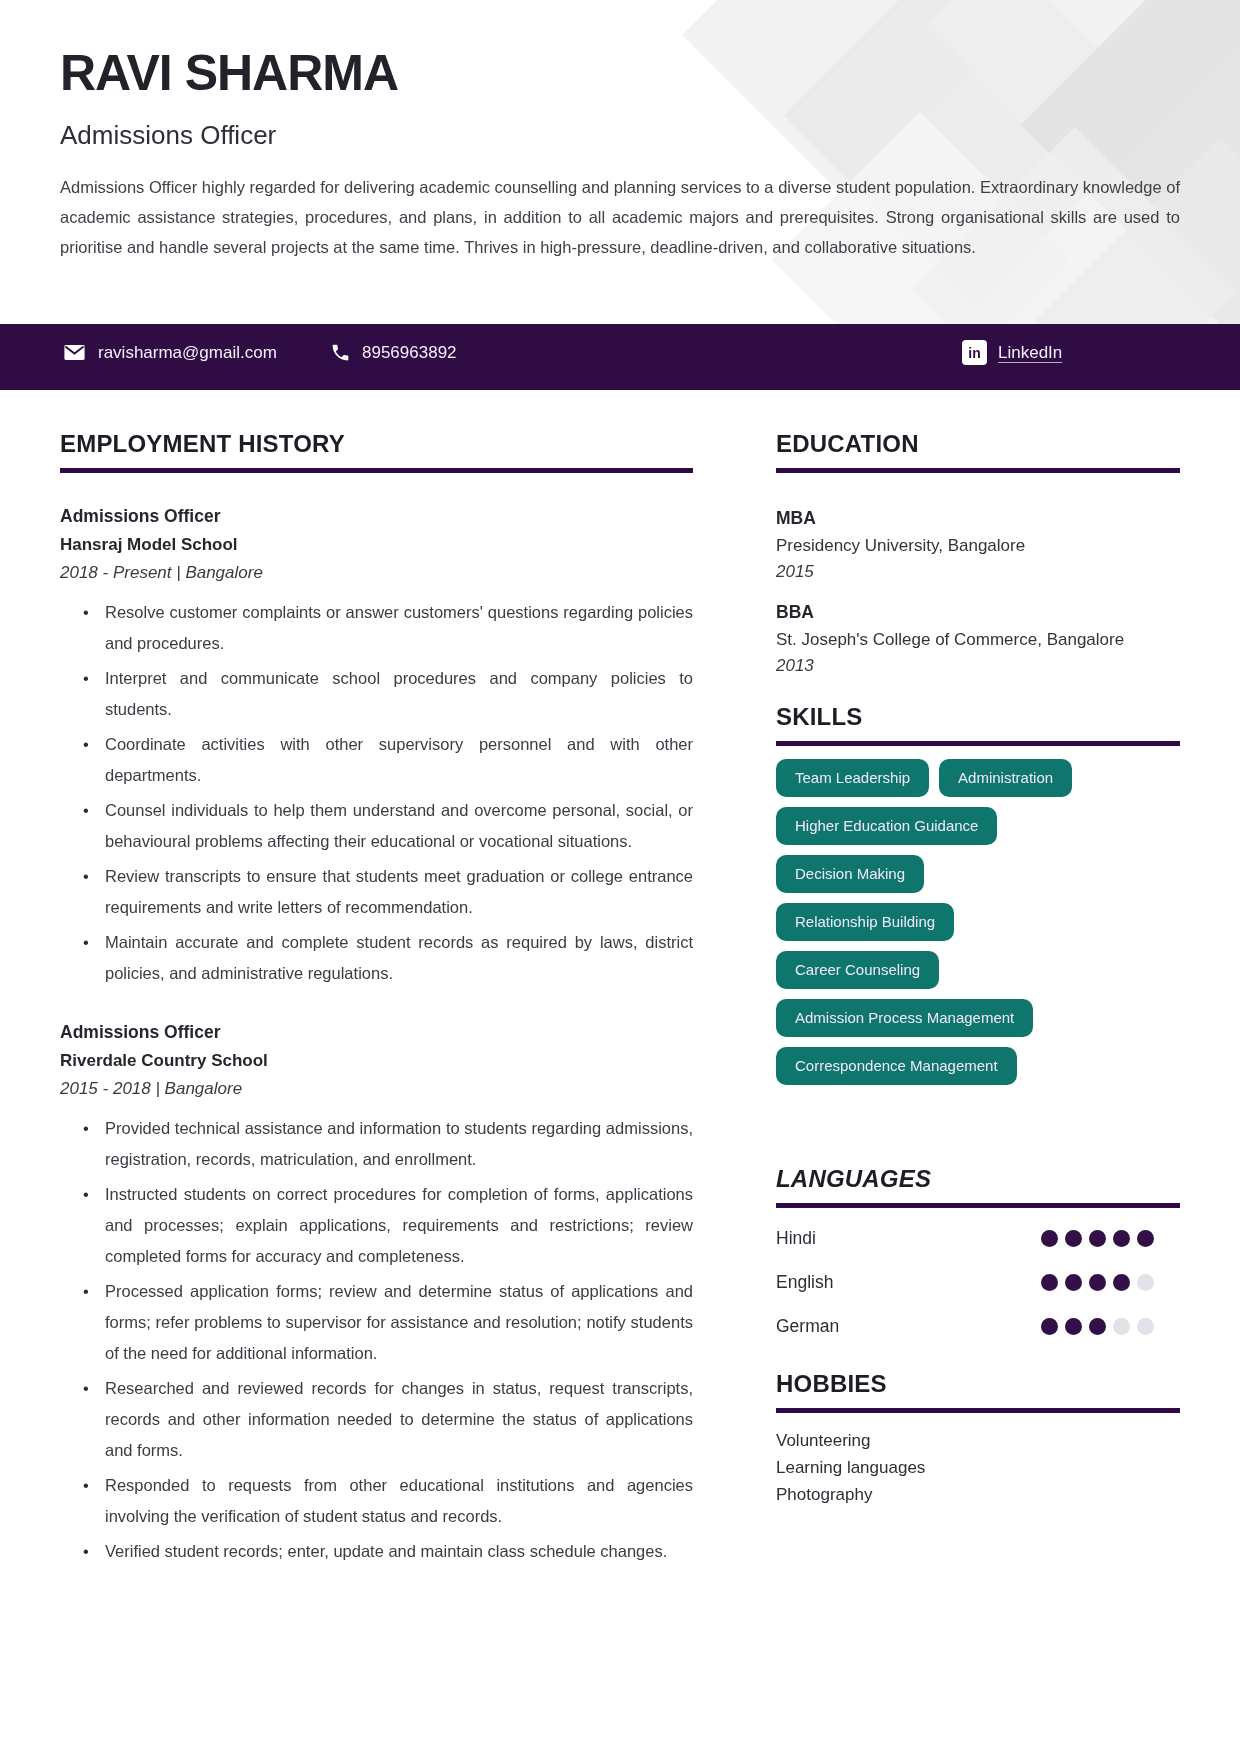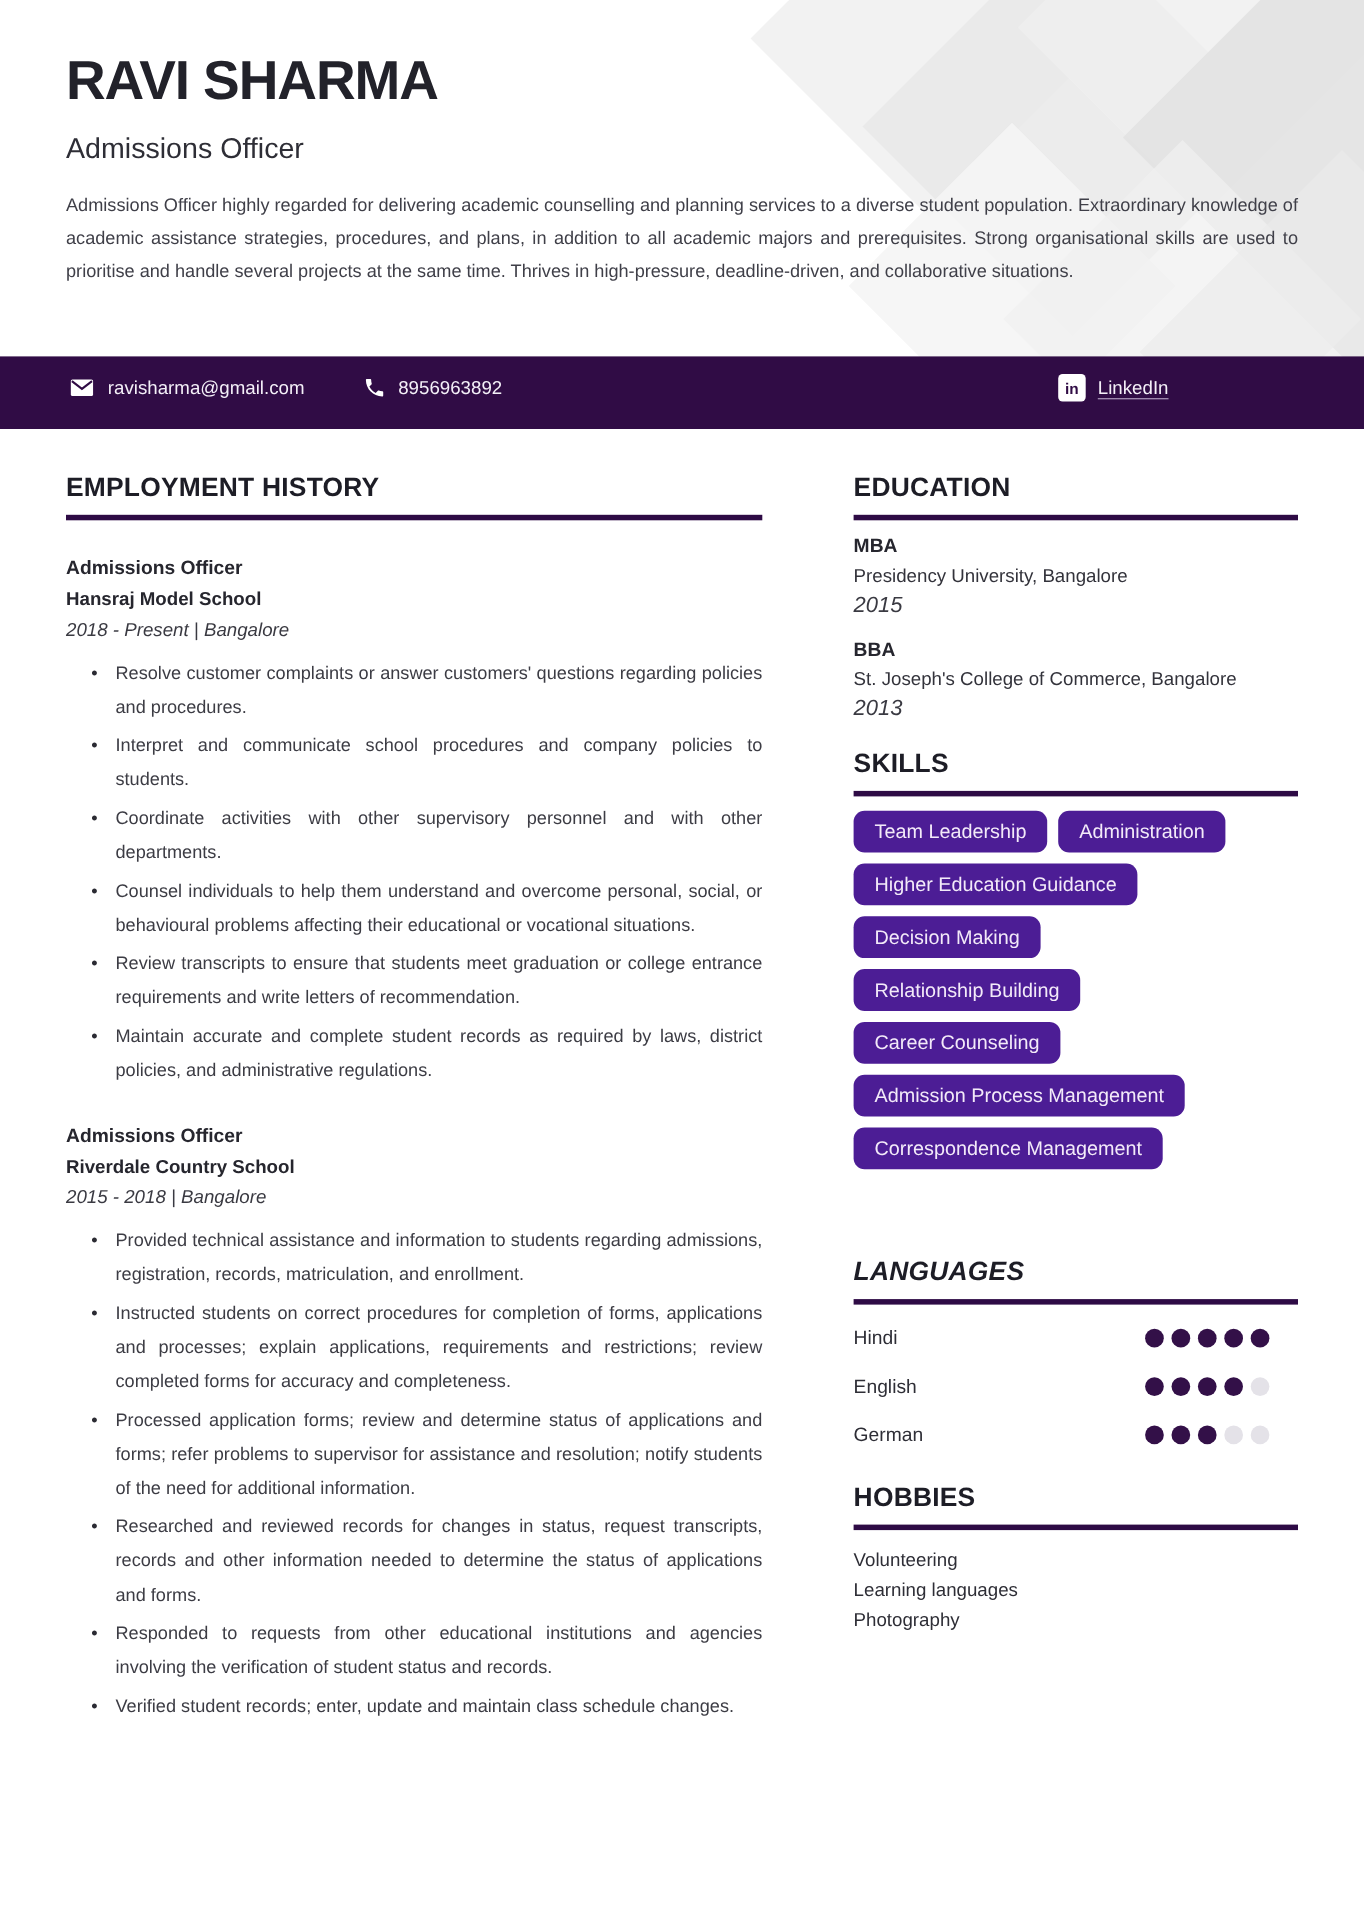--- a/index.html
+++ b/index.html
@@ -48,30 +48,30 @@
   .job { margin-top:29px; }
   .job .role    { font-size:17.5px; line-height:29px; font-weight:700; color:#26262e; }
   .job .company { font-size:17px;   line-height:28px; font-weight:700; color:#26262e; }
   .job .meta    { font-size:17px;   line-height:28px; font-style:italic; color:#3a3a42; }
   .job ul { list-style:none; margin-top:10px; padding-left:45px; }
   .job li { position:relative; font-size:16.5px; line-height:31px; margin-bottom:4px;
             text-align:justify; color:#3c3c44; }
   .job li::before { content:"\2022"; position:absolute; left:-22px; top:0; color:#2b2b33; }
 
   
-  .edu-item { margin-top:10px; }
+  .edu-item { margin-top:32px; }
   .edu-item + .edu-item { margin-top:14px; }
   .edu-degree { font-size:17.5px; line-height:27px; font-weight:700; color:#26262e; }
   .edu-school { font-size:17px; line-height:27px; color:#33333b; }
-  .edu-year   { font-size:20px; line-height:26px; font-style:italic; color:#3a3a42; }
+  .edu-year   { font-size:17px; line-height:26px; font-style:italic; color:#3a3a42; }
 
   .skills-head { margin-top:22px; }
   .pills { margin-top:13px; }
   .pill-row { display:flex; gap:10px; margin-bottom:10px; }
-  .pill { display:inline-block; background:#4c1d95; color:#f3eaf9; font-size:18px;
+  .pill { display:inline-block; background:#0f766e; color:#f3eaf9; font-size:15px;
           line-height:20px; padding:9px 19px; border-radius:10px; white-space:nowrap; }
 
   .lang-head { margin-top:78px;font-style:italic; }
   .langs { margin-top:12px; }
   .lang-row { display:flex; align-items:center; justify-content:space-between; height:28px; margin-top:16px; }
   .lang-name { font-size:17.5px; color:#2e2e36; }
   .lang-dots { display:flex; gap:7px; margin-right:26px; }
   .dot { width:17px; height:17px; border-radius:50%; background:#e4e2e8; }
   .dot.filled { background:#331048; }
 

